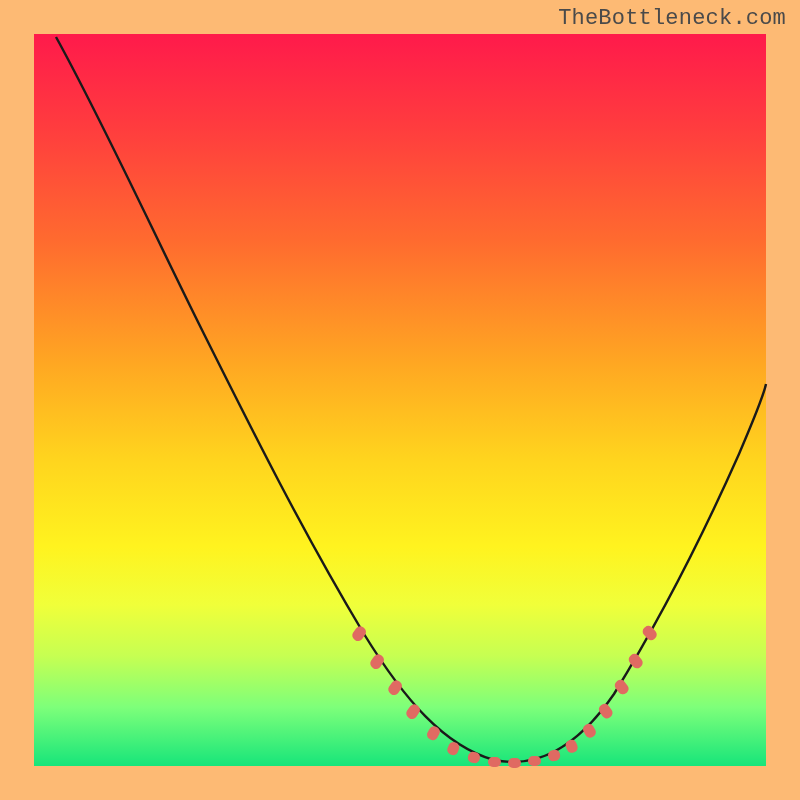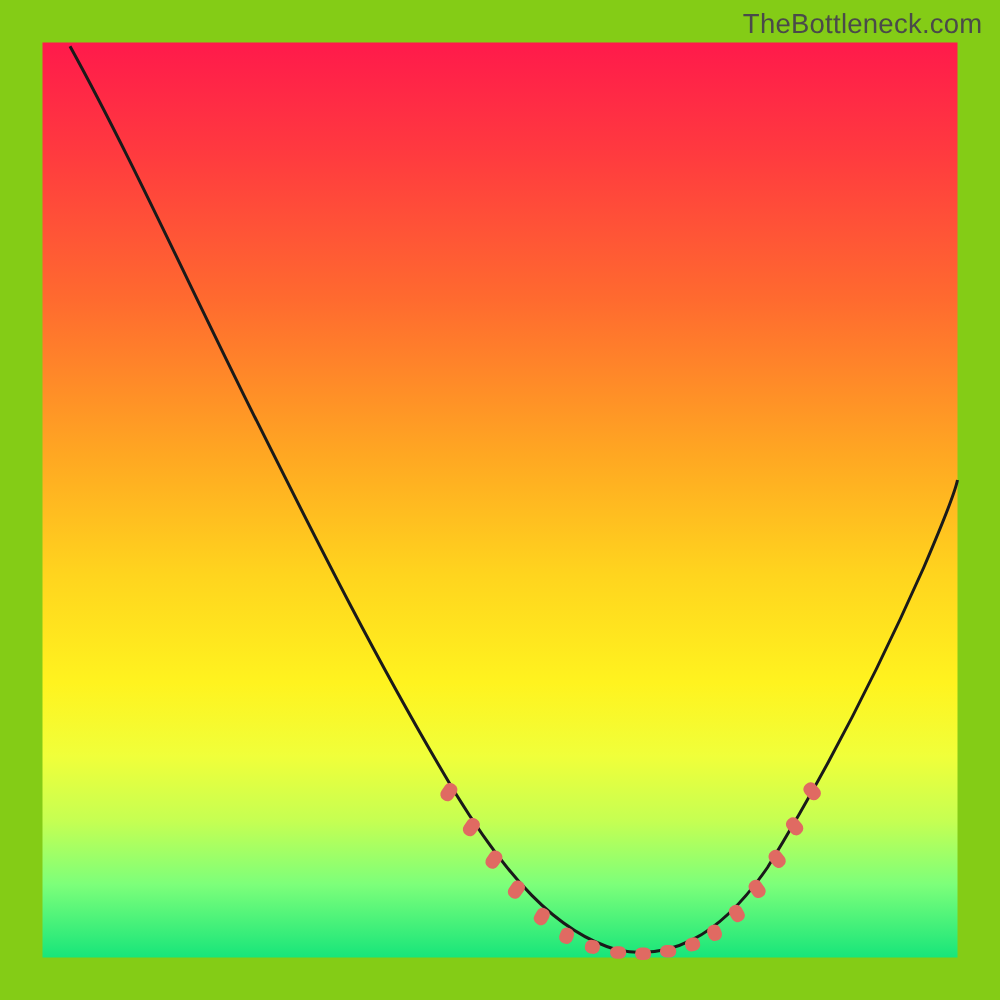--- a/index.html
+++ b/index.html
@@ -10,21 +10,22 @@
     background: #000;
     overflow: hidden;
     font-family: Arial, Helvetica, sans-serif;
   }
   .frame {
     position: absolute;
     left: 0;
     top: 0;
     width: 800px;
     height: 800px;
-    background: #84cc16;
+    background: #fdba74;
+    font-family: Liberation Mono, monospace;
   }
   .plot {
     position: absolute;
     left: 34px;
     top: 34px;
     width: 732px;
     height: 732px;
     background: linear-gradient(
       to bottom,
       #ff1a4b 0%,

